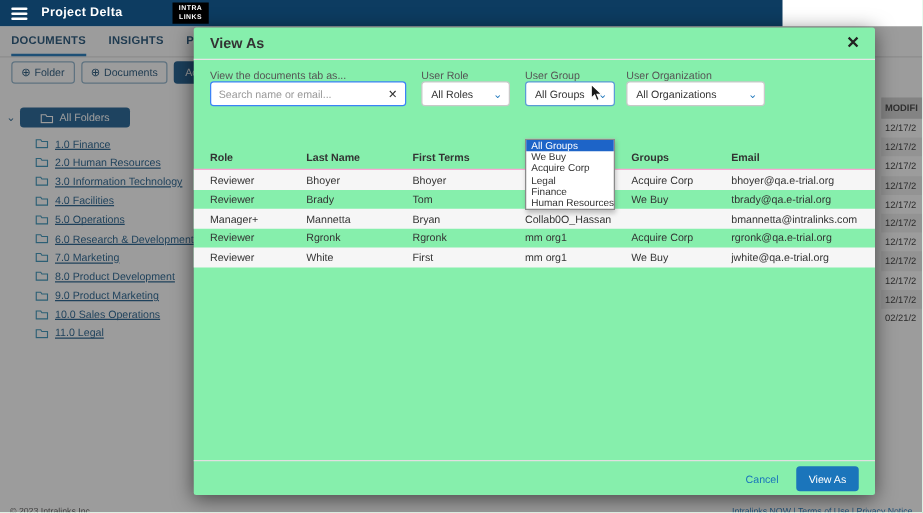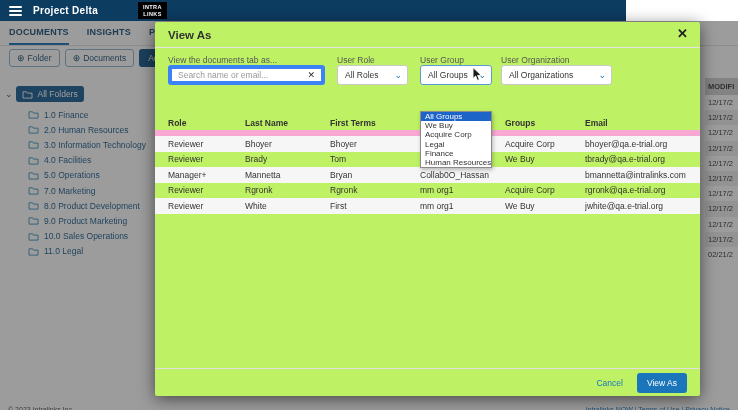--- a/index.html
+++ b/index.html
@@ -26,69 +26,69 @@
   .toolbar { position:absolute; top:49px; left:9px; display:flex; gap:5px; }
   .btn-outline { border:1px solid #8fb3cc; background:#fff; color:#1d4f76; font-size:8.5px;
     border-radius:3px; padding:3px 7px; display:flex; align-items:center; gap:3px; }
   .btn-solid { background:#15568a; color:#fff; font-size:8.5px; border:none; border-radius:3px;
     padding:4px 9px; display:flex; align-items:center; gap:4px; }
   .plus { font-size:9px; line-height:1; }
 
   .sidebar { position:absolute; top:86px; left:0; width:152px; }
   .allfolders-row { display:flex; align-items:center; gap:3px; padding-left:5px; margin-bottom:5px; }
   .caret { color:#1d5c8b; font-size:9px; line-height:1; }
-  .allfolders-pill { background:#1b5e93; color:#fff; font-size:8.5px; padding:3px 6px;
+  .allfolders-pill { background:#1b5e93; color:#fff; font-size:8.5px; padding:3px 16px;
     border-radius:3px; display:flex; align-items:center; gap:5px; }
   .folder-item { display:flex; align-items:center; gap:5px; padding-left:28px; height:15.2px;
-    font-size:8.5px; color:#1d5c8b; white-space:nowrap; }
+    font-size:8.5px; color:#1d5c8b; white-space:nowrap;text-decoration:underline; }
   .folder-glyph { color:#3391b8; display:flex; }
   .allfolders-pill .folder-glyph { color:#fff; }
 
   .bg-col { position:absolute; top:78px; left:705px; width:33px; }
   .bg-col-header { background:#d2d2d2; color:#3a3a3a; font-size:7.5px; font-weight:bold;
     padding:4px 0 4px 3px; white-space:nowrap; overflow:hidden; }
   .bg-date { font-size:7.5px; color:#333; height:15.2px; display:flex; align-items:center;
     padding-left:3px; white-space:nowrap; overflow:hidden; }
   .bg-date:nth-child(odd) { background:#efefef; }
 
   .page-footer-left { position:absolute; bottom:-3px; left:8px; font-size:7px; color:#555; white-space:nowrap; }
   .page-footer-right { position:absolute; bottom:-3px; right:8px; font-size:7px; color:#1b75bb; white-space:nowrap; }
 
   
   .overlay { position:absolute; top:21px; left:0; width:738px; height:389px;
     background:rgba(35,35,35,0.45); z-index:30; }
 
   
-  .modal { position:absolute; left:155px; top:22px; width:545px; height:374px; background:#bef264;
+  .modal { position:absolute; left:155px; top:22px; width:545px; height:374px; background:#86efac;
     border-radius:2px; box-shadow:0 3px 16px rgba(0,0,0,0.55); z-index:40; }
   .modal-header { position:relative; height:26px; border-bottom:1px solid #e5e5e5; }
   .modal-title { position:absolute; left:13px; top:7px; font-size:11.5px; font-weight:bold; color:#333; }
   .modal-close { position:absolute; right:12px; top:4px; font-size:13px; color:#222; cursor:pointer; font-weight:bold; }
 
   .modal-body { position:relative; height:320px; }
   .field-label { position:absolute; font-size:8.5px; color:#555; top:7px; white-space:nowrap; }
   .lbl-search { left:13px; }  .lbl-role { left:182px; }  .lbl-group { left:265px; }  .lbl-org { left:346px; }
 
   .search-box { position:absolute; left:13px; top:17px; width:157px; height:20px;
-    border:4px solid #3b82f6; border-radius:3px; background:#fff; display:flex; align-items:center; }
+    border:1px solid #3b82f6; border-radius:3px; background:#fff; display:flex; align-items:center; }
   .search-ph { flex:1; font-size:8.5px; color:#999; padding-left:6px; white-space:nowrap; overflow:hidden; }
   .search-clear { font-size:9px; color:#333; padding:0 6px; cursor:pointer; }
 
   .select { position:absolute; top:17px; height:20px; border:1px solid #c9c9c9; border-radius:3px;
     background:#fff; display:flex; align-items:center; justify-content:space-between;
     font-size:8.5px; color:#333; padding:0 5px 0 7px; cursor:pointer; }
   .sel-role { left:182px; width:71px; }
   .sel-group { left:265px; width:72px; border-color:#5b9bd5; }
   .sel-org { left:346px; width:111px; }
   .sel-chev { color:#1b75bb; font-size:9px; margin-left:4px; }
 
   .vtable { position:absolute; left:0; top:68px; right:0; }
   .vrow { display:grid; grid-template-columns:77px 85px 90px 85px 80px 1fr;
     padding-left:13px; height:15.5px; align-items:center; font-size:8.5px; color:#333; white-space:nowrap; }
-  .vhead { height:20px; font-weight:bold; border-bottom:6px solid #f9a8d4; color:#333; }
+  .vhead { height:20px; font-weight:bold; border-bottom:1px solid #f9a8d4; color:#333; }
   .vbody .vrow:nth-child(odd) { background:#f6f6f6; }
   .vrow span { overflow:hidden; }
 
   .dropdown { position:absolute; left:265px; top:63px; width:72px; background:#fff;
     border:1px solid #8a8a8a; z-index:10; box-shadow:1px 2px 4px rgba(0,0,0,0.25); }
   .dd-option { font-size:8px; color:#333; padding:1.5px 4px; height:9.2px; display:flex;
     align-items:center; cursor:pointer; white-space:nowrap; }
   .dd-option:nth-child(1) { background:#1d64c8; color:#fff; }
 
   .modal-footer { position:absolute; left:0; right:0; bottom:0; height:28px;
@@ -190,20 +190,28 @@
 
       <div class="folder-item">
         <span class="folder-glyph">
           <svg width="11" height="9" viewBox="0 0 12 10">
             <path d="M1 2h4l1 1.5h5v5.5H1z" fill="none" stroke="currentColor" stroke-width="1"></path>
           </svg>
         </span>
         <span>5.0 Operations</span>
       </div>
 
+      <div class="folder-item">
+        <span class="folder-glyph">
+          <svg width="11" height="9" viewBox="0 0 12 10">
+            <path d="M1 2h4l1 1.5h5v5.5H1z" fill="none" stroke="currentColor" stroke-width="1"></path>
+          </svg>
+        </span>
+        <span>6.0 Research &amp; Development</span>
+      </div>
 
       <div class="folder-item">
         <span class="folder-glyph">
           <svg width="11" height="9" viewBox="0 0 12 10">
             <path d="M1 2h4l1 1.5h5v5.5H1z" fill="none" stroke="currentColor" stroke-width="1"></path>
           </svg>
         </span>
         <span>7.0 Marketing</span>
       </div>
 

